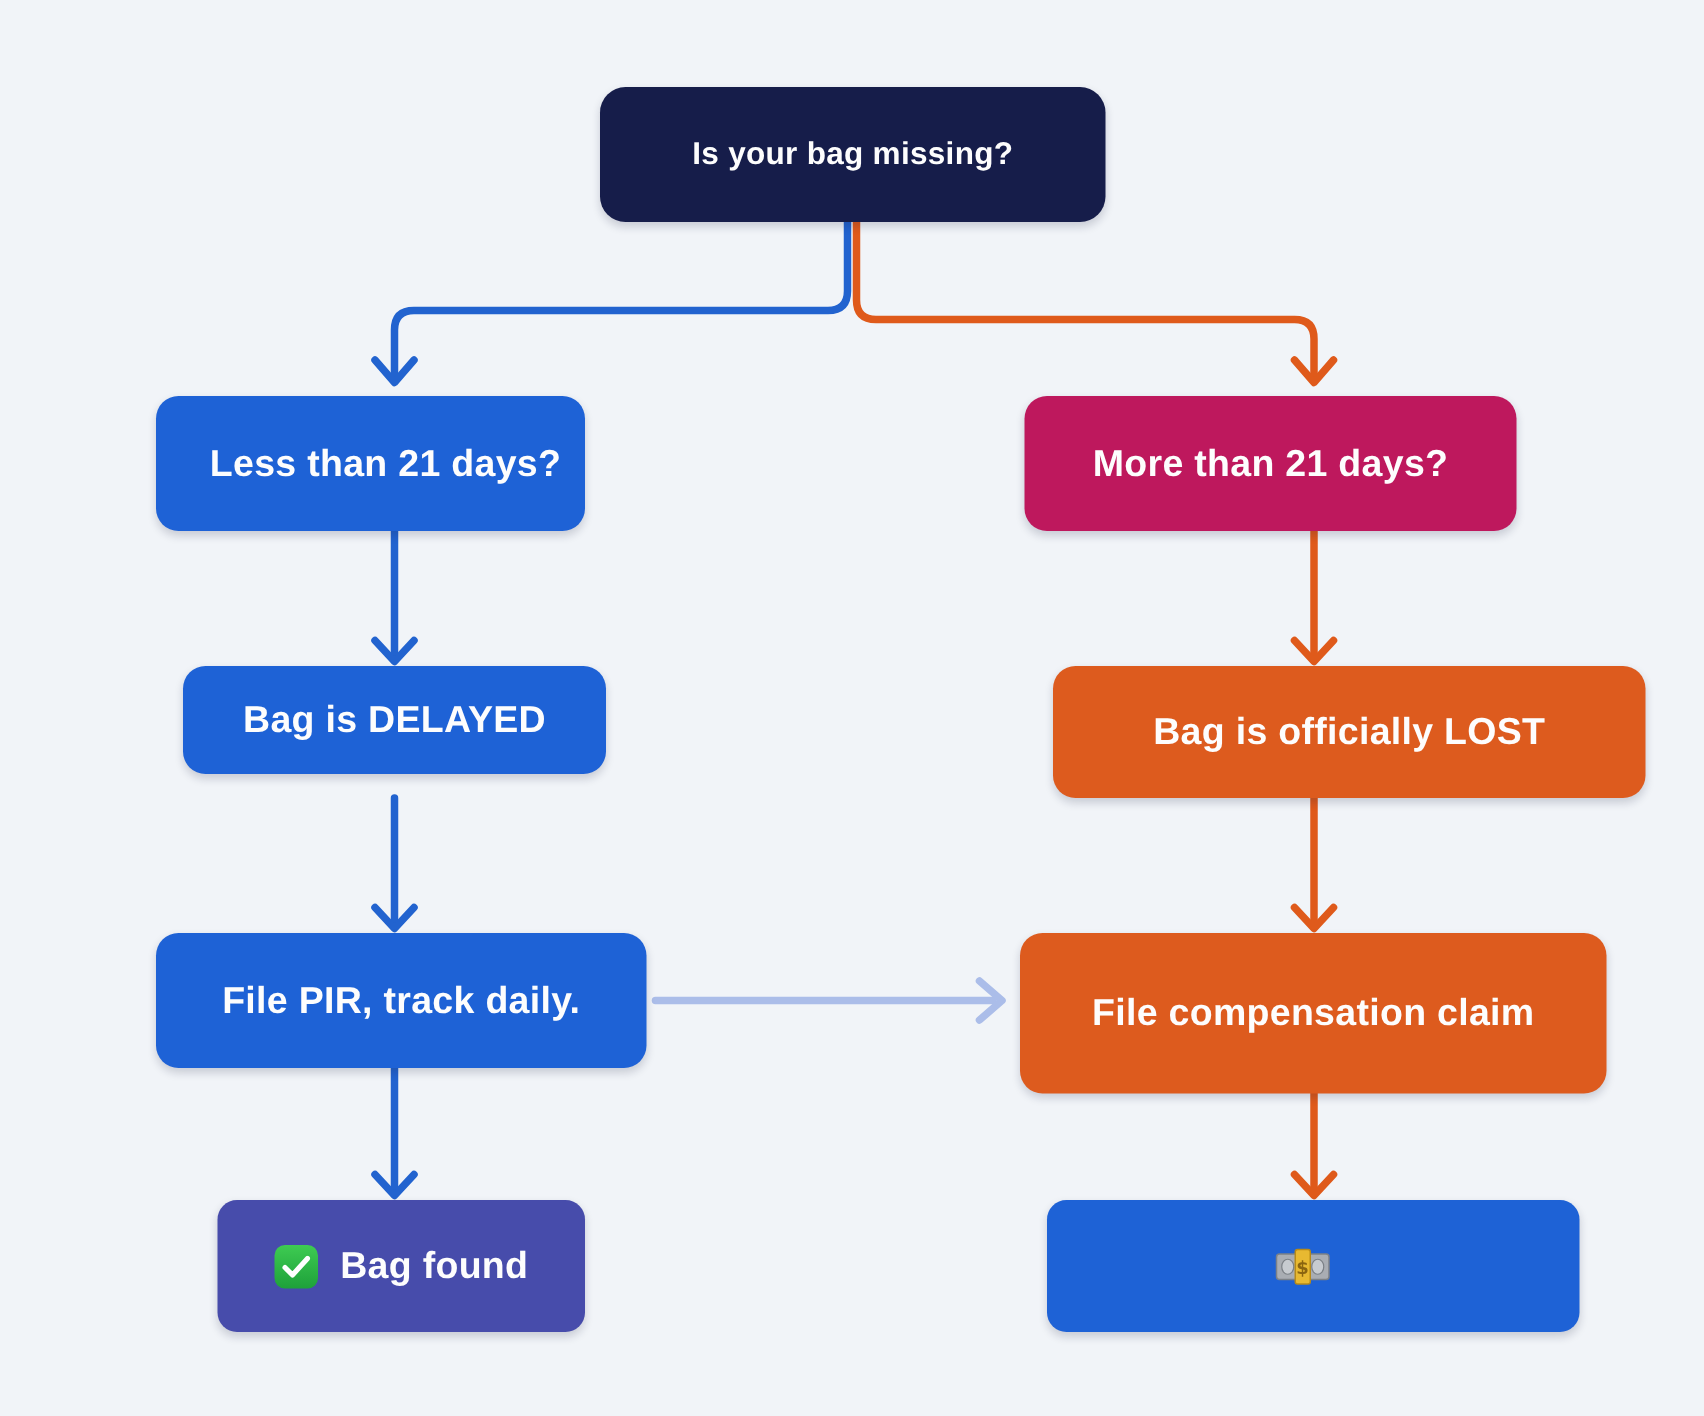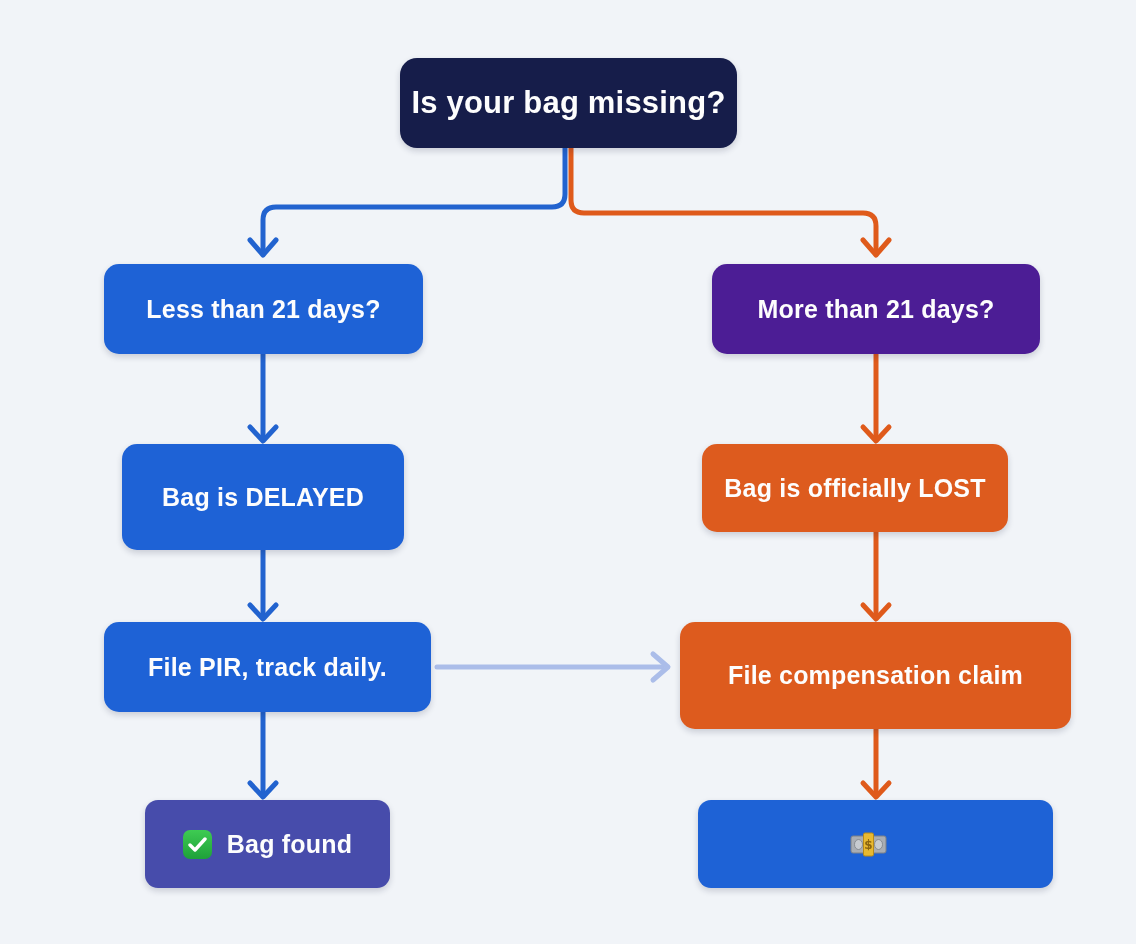--- a/index.html
+++ b/index.html
@@ -21,21 +21,21 @@
   .node{
     position:absolute;
     display:flex;align-items:center;justify-content:center;
     color:#fdfdfd;
     font-size:25px;font-weight:600;letter-spacing:.2px;
     border-radius:15px;
     box-shadow:0 3px 6px rgba(20,30,60,.18);
     text-align:center;
     white-space:nowrap;
   }
-  .node.root{border-radius:17px;font-size:31px;}
+  .node.root{border-radius:17px;font-size:21px;}
   .icon{display:inline-flex;margin-right:15px;line-height:0;}
   
   .check-box{
     width:29px;height:29px;border-radius:7px;
     background:linear-gradient(180deg,#3ecb52 0%,#1ea13a 100%);
     display:flex;align-items:center;justify-content:center;
   }
   
 </style>
 </head>
@@ -84,44 +84,44 @@
     <g>
       <path class="stroke-periwinkle" d="M437,667 L662,667"></path>
       <path class="stroke-periwinkle" d="M653,654 L668,667 L653,680"></path>
     </g>
   </svg>
 
   <div class="node root" style="left: 400px; top: 58px; width: 337px; height: 90px; background: rgb(22, 29, 74);">
     <span>Is your bag missing?</span>
   </div>
 
-  <div class="node" style="left: 104px; top: 264px; width: 319px; height: 90px; background: rgb(30, 98, 214);">
+  <div class="node" style="left: 104px; top: 264px; width: 266px; height: 90px; background: rgb(30, 98, 214); padding-left: 20px;">
     <span>Less than 21 days?</span>
   </div>
-  <div class="node" style="left: 122px; top: 444px; width: 282px; height: 106px; background: rgb(30, 98, 214);">
+  <div class="node" style="left: 122px; top: 444px; width: 282px; height: 72px; background: rgb(30, 98, 214);">
     <span>Bag is DELAYED</span>
   </div>
   <div class="node" style="left: 145px; top: 800px; width: 245px; height: 88px; border-radius: 13px; background: rgb(71, 76, 171);">
     <span class="icon">
       <span class="check-box">
         <svg width="19" height="15" viewBox="0 0 19 15">
           <path d="M2,8 L7,13 L17,2" fill="none" stroke="#ffffff" stroke-width="3.4" stroke-linecap="round" stroke-linejoin="round"></path>
         </svg>
       </span>
     </span>
     <span>Bag found</span>
   </div>
   <div class="node" style="left: 104px; top: 622px; width: 327px; height: 90px; background: rgb(30, 98, 214);">
     <span>File PIR, track daily.</span>
   </div>
 
-  <div class="node" style="left: 712px; top: 264px; width: 328px; height: 90px; background: #4c1d95;">
+  <div class="node" style="left: 683px; top: 264px; width: 328px; height: 90px; background: #be185d;">
     <span>More than 21 days?</span>
   </div>
-  <div class="node" style="left: 702px; top: 444px; width: 306px; height: 88px; background: rgb(221, 91, 30);">
+  <div class="node" style="left: 702px; top: 444px; width: 395px; height: 88px; background: rgb(221, 91, 30);">
     <span>Bag is officially LOST</span>
   </div>
   <div class="node" style="left: 680px; top: 622px; width: 391px; height: 107px; background: rgb(221, 91, 30);">
     <span>File compensation claim</span>
   </div>
   <div class="node" style="left: 698px; top: 800px; width: 355px; height: 88px; border-radius: 13px; background: rgb(30, 98, 214);">
     <span class="icon">
       <svg width="37" height="25" viewBox="0 0 37 25">
         <rect x="1" y="4" width="35" height="17" rx="2" fill="#a9adb3" stroke="#7c8187" stroke-width="1"></rect>
         <ellipse cx="8.5" cy="12.5" rx="4" ry="5" fill="#c7cbd0" stroke="#7c8187" stroke-width="0.8"></ellipse>

